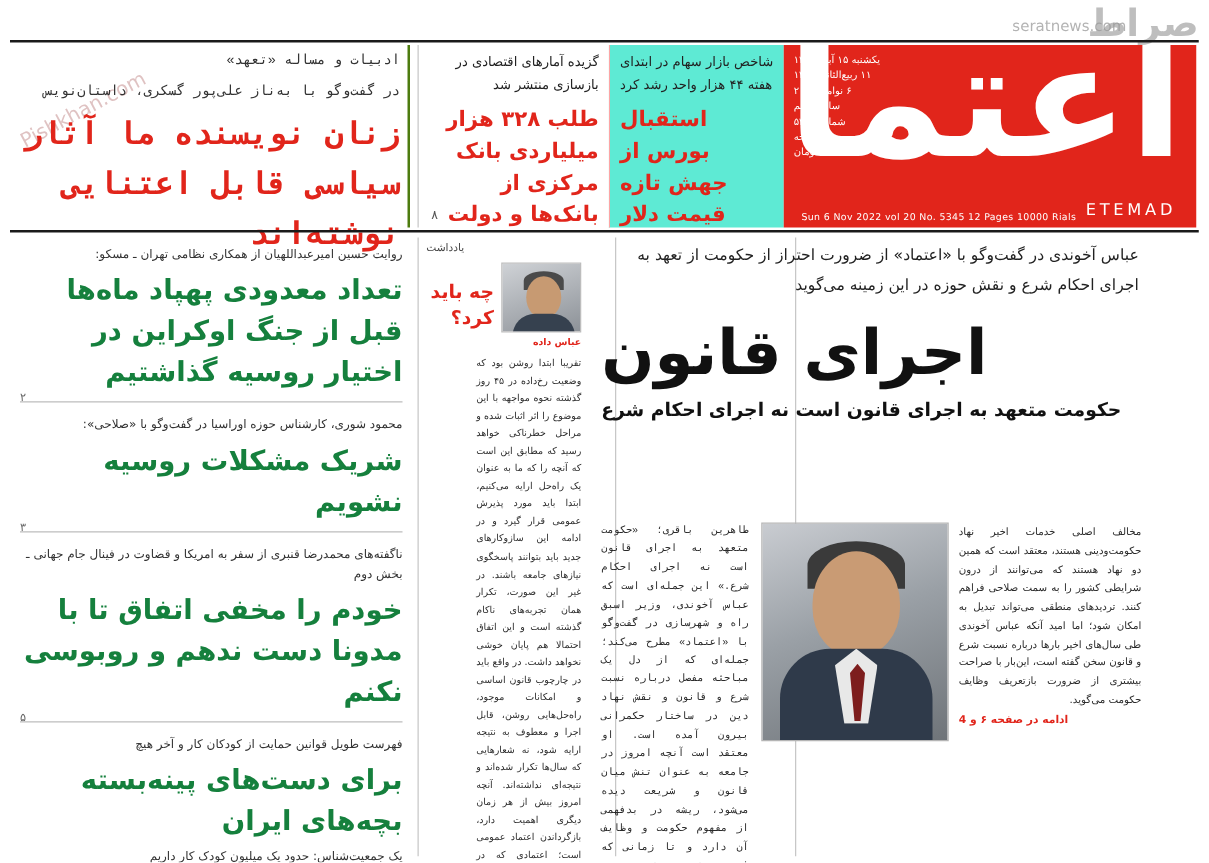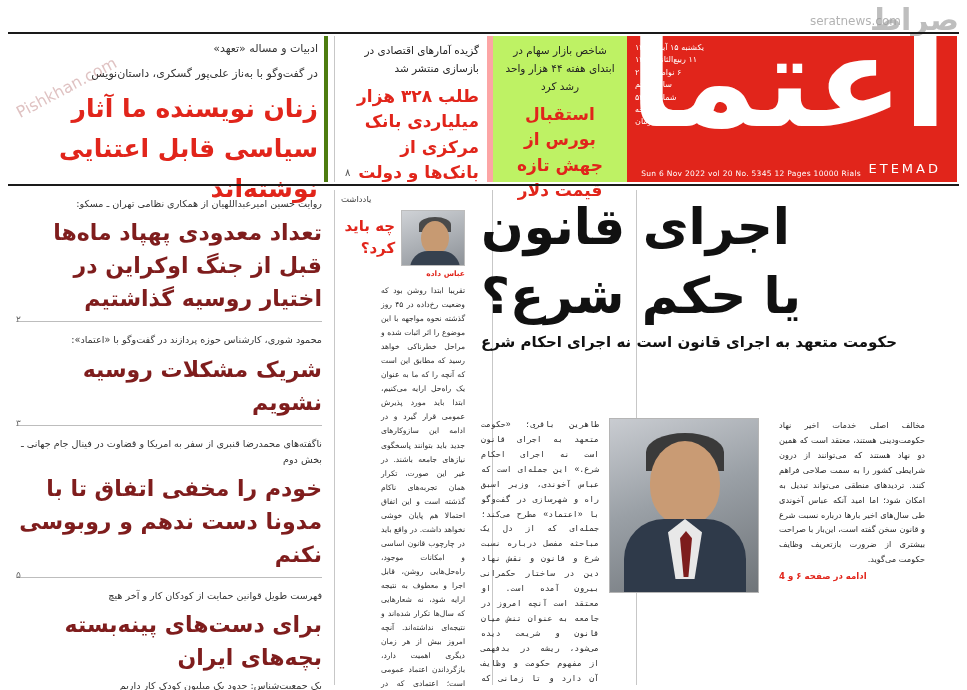--- a/index.html
+++ b/index.html
@@ -94,24 +94,24 @@
     right: 96px; bottom: 4px;
     font-size: 7.5px;
     color: #fff;
     direction: ltr;
     letter-spacing: .3px;
   }
 
   .mast-col2 {
     width: 140px;
     height: 146px;
-    background: #bef264;
-    border-left: 6px solid #fca5a5;
+    background: #5eead4;
+    border-left: 1px solid #fca5a5;
     padding: 6px 8px;
-    text-align: center;
+    text-align: left;
   }
   .mast-col3 {
     width: 150px;
     height: 146px;
     background: #ffffff;
     padding: 6px 8px;
     text-align: right;
     position: relative;
   }
   .kicker {
@@ -134,21 +134,22 @@
   }
 
   
   .topright {
     position: absolute;
     top: 36px; left: 10px;
     width: 318px;
     height: 146px;
     padding: 4px 6px;
     text-align: right;
-    border-right: 4px solid #4d7c0f;
+    border-right: 2px solid #4d7c0f;
+    font-family: Liberation Mono, monospace;
   }
   .topright .kicker { font-size: 11px; color: #333; }
 
   
   .hr-main {
     position: absolute;
     left: 8px; right: 8px;
     height: 2px;
     background: #1a1a1a;
   }
@@ -259,21 +260,21 @@
   .op-brand {
     font-size: 8.5px;
     color: #444;
     text-align: left;
     margin-bottom: 6px;
   }
   .op-top {
     display: flex;
     flex-direction: row;
     gap: 6px;
-    align-items: center;
+    align-items: flex-end;
   }
   .op-title {
     font-size: 15px;
     font-weight: bold;
     color: #e1251b;
     line-height: 1.45;
     text-align: right;
     width: 56px;
   }
   .op-photo {
@@ -313,21 +314,21 @@
   .news-item { padding: 6px 0 4px 0; position: relative; }
   .news-kicker {
     font-size: 9.6px;
     line-height: 1.7;
     color: #333;
   }
   .news-head {
     font-size: 22px;
     font-weight: bold;
     line-height: 1.5;
-    color: #7f1d1d;
+    color: #15803d;
     margin-top: 4px;
   }
   .news-sep {
     border-top: 1px solid #bdbdbd;
     margin-top: 6px;
   }
   .news-page {
     position: absolute;
     left: 0; bottom: 2px;
     font-size: 9px;
@@ -389,37 +390,37 @@
   </div>
 
   <div class="hr-main" style="top:184px;"></div>
 
   <div class="vr" style="top:190px; height:495px; left:334px;"></div>
   <div class="vr" style="top:190px; height:495px; left:492px;"></div>
   <div class="vr" style="top:190px; height:495px; left:636px;"></div>
   <div class="vr" style="top:36px; height:146px; left:334px;"></div>
 
   <div class="lead-block">
+    <div class="lead-standfirst">عباس آخوندی در گفت‌وگو با «اعتماد» از ضرورت احتراز از حکومت از تعهد به اجرای احکام شرع و نقش حوزه در این زمینه می‌گوید</div>
     <div class="lead-head">اجرای قانون</div>
-    <div class="lead-head">یا حکم شرع؟</div>
     <div class="lead-sub">حکومت متعهد به اجرای قانون است نه اجرای احکام شرع</div>
   </div>
 
   <div class="photo">
     <div class="hair"></div>
     <div class="face"></div>
     <div class="body"></div>
     <div class="shirt"></div>
     <div class="tie"></div>
   </div>
 
   <div style="position:absolute; top:418px; right:368px; width:118px;font-family:Liberation Mono, monospace;">
     <div class="col-text">طاهرین باقری؛ «حکومت متعهد به اجرای قانون است نه اجرای احکام شرع.» این جمله‌ای است که عباس آخوندی، وزیر اسبق راه و شهرسازی در گفت‌وگو با «اعتماد» مطرح می‌کند؛ جمله‌ای که از دل یک مباحثه مفصل درباره نسبت شرع و قانون و نقش نهاد دین در ساختار حکمرانی بیرون آمده است. او معتقد است آنچه امروز در جامعه به عنوان تنش میان قانون و شریعت دیده می‌شود، ریشه در بدفهمی از مفهوم حکومت و وظایف آن دارد و تا زمانی که این بدفهمی رفع نشود، نزاع ادامه خواهد داشت و هزینه‌های آن را مردم می‌پردازند.</div>
   </div>
-  <div style="position:absolute; top:418px; right:42px; width:146px;">
+  <div style="position:absolute; top:418px; right:54px; width:146px;">
     <div class="col-text">مخالف اصلی خدمات اخیر نهاد حکومت‌ودینی هستند، معتقد است که همین دو نهاد هستند که می‌توانند از درون شرایطی کشور را به سمت صلاحی فراهم کنند. تردیدهای منطقی می‌تواند تبدیل به امکان شود؛ اما امید آنکه عباس آخوندی طی سال‌های اخیر بارها درباره نسبت شرع و قانون سخن گفته است، این‌بار با صراحت بیشتری از ضرورت بازتعریف وظایف حکومت می‌گوید.</div>
     <div class="cont-note">ادامه در صفحه ۶ و 4</div>
   </div>
 
   <div class="opinion">
     <div class="op-brand">یادداشت</div>
     <div class="op-top">
       <div class="op-photo">
         <div class="h"></div>
         <div class="f"></div>
@@ -435,21 +436,21 @@
   <div class="newscol">
 
     <div class="news-item">
       <div class="news-kicker">روایت حسین امیرعبداللهیان از همکاری نظامی تهران ـ مسکو:</div>
       <div class="news-head">تعداد معدودی پهپاد ماه‌ها قبل از جنگ اوکراین در اختیار روسیه گذاشتیم</div>
       <div class="news-page">۲</div>
       <div class="news-sep"></div>
     </div>
 
     <div class="news-item">
-      <div class="news-kicker">محمود شوری، کارشناس حوزه پردازند در گفت‌وگو با «اعتماد»:</div>
+      <div class="news-kicker">محمود شوری، کارشناس حوزه اوراسیا در گفت‌وگو با «صلاحی»:</div>
       <div class="news-head">شریک مشکلات روسیه نشویم</div>
       <div class="news-page">۳</div>
       <div class="news-sep"></div>
     </div>
 
     <div class="news-item">
       <div class="news-kicker">ناگفته‌های محمدرضا قنبری از سفر به امریکا و قضاوت در فینال جام جهانی ـ بخش دوم</div>
       <div class="news-head">خودم را مخفی اتفاق تا با مدونا دست ندهم و روبوسی نکنم</div>
       <div class="news-page">۵</div>
       <div class="news-sep"></div>

